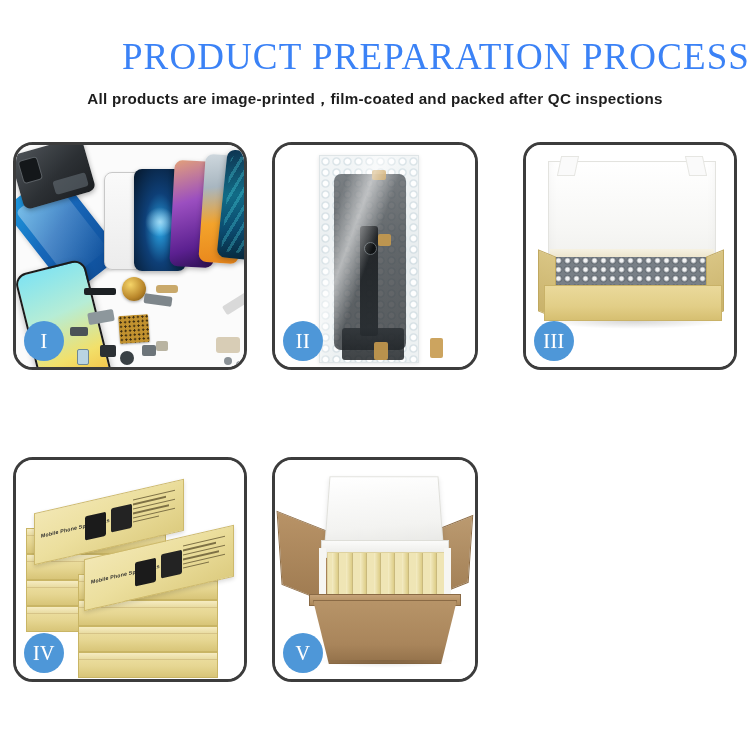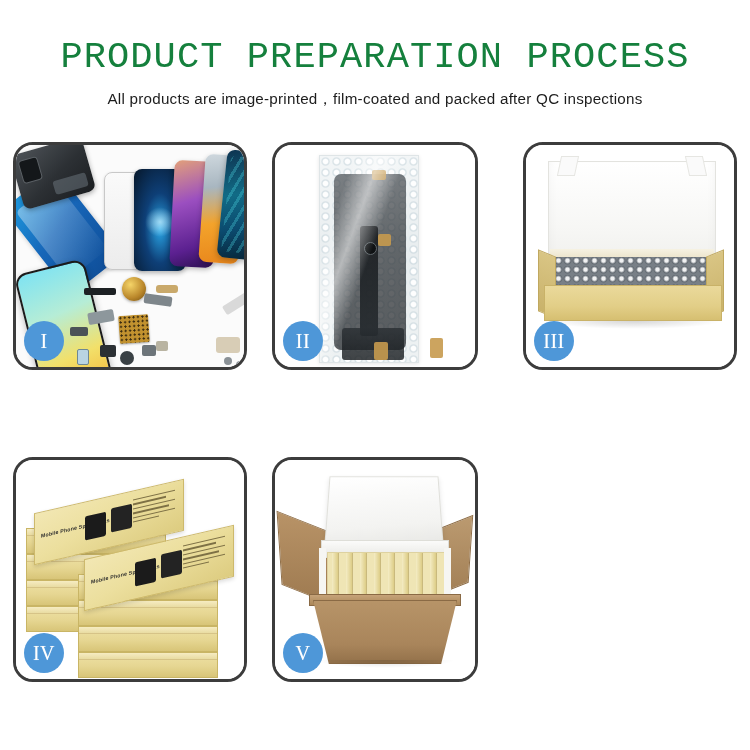--- a/index.html
+++ b/index.html
@@ -8,33 +8,34 @@
     width: 750px; height: 750px;
     background: #ffffff;
     font-family: "Liberation Sans", sans-serif;
     overflow: hidden;
   }
   .page { position: relative; width: 750px; height: 750px; background: #fff; }
 
   
   .header { position: absolute; left: 0; top: 38px; width: 750px; text-align: center; }
   .title {
-    font-family: Liberation Mono, monospace;
+    font-family: Liberation Serif, serif;
     font-size: 37px;
     font-weight: 400;
     letter-spacing: 1.1px;
-    color: #15803d;
+    color: #3b82f6;
     line-height: 1.05;
     white-space: nowrap;
+    text-align: right;
   }
   .subtitle {
     margin-top: 12px;
     font-family: "Liberation Sans", sans-serif;
     font-size: 15.2px;
-    font-weight: 400;
+    font-weight: 700;
     letter-spacing: 0.25px;
     color: #1d1d1d;
     white-space: nowrap;
   }
 
   
   .grid { position: absolute; left: 0; top: 0; width: 750px; height: 750px; }
 
   .panel {
     position: absolute;
@@ -411,21 +412,21 @@
           <div class="bw-tab bw-t1"></div>
           <div class="bw-tab bw-t2"></div>
           <div class="bw-tab bw-t3"></div>
           <div class="bw-tab bw-t4"></div>
           <div class="bw-gloss"></div>
         </div>
       </div>
       <div class="badge">II</div>
     </div>
 
-    <div class="panel" style="left:523px; top:142px; width:214px; height:228px;">
+    <div class="panel" style="left:523px; top:142px; width:214px; height:228px;border-radius:18px;">
       <div class="photo">
         <div class="p3-bg"></div>
         <div class="b3-foamlid"></div>
         <div class="b3-inner"></div>
         <div class="b3-bubblefill"></div>
         <div class="b3-boxleft"></div>
         <div class="b3-boxright"></div>
         <div class="b3-boxfront"></div>
         <div class="b3-shadow"></div>
       </div>

